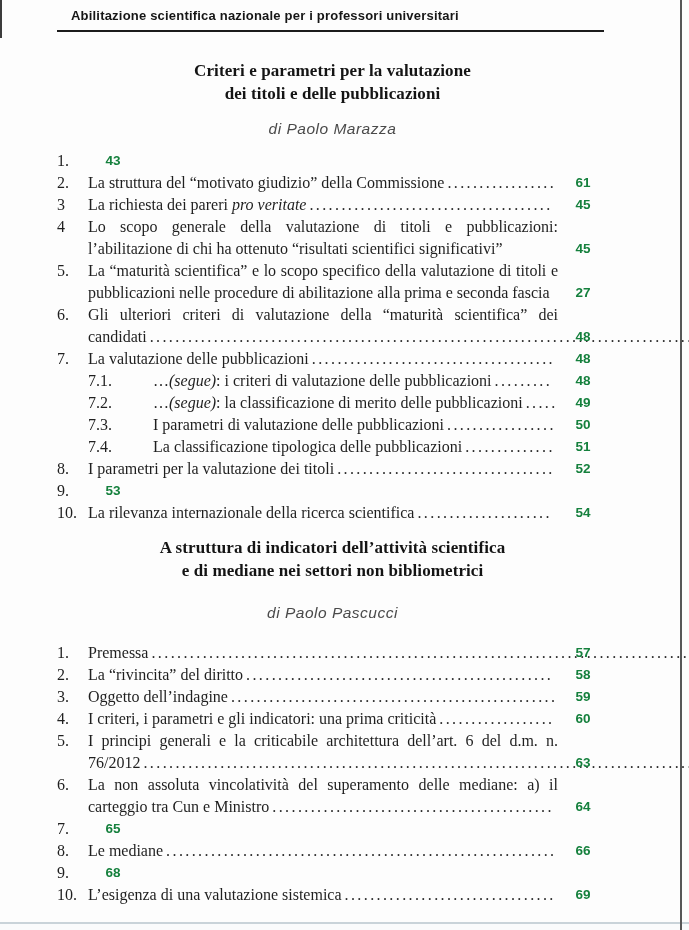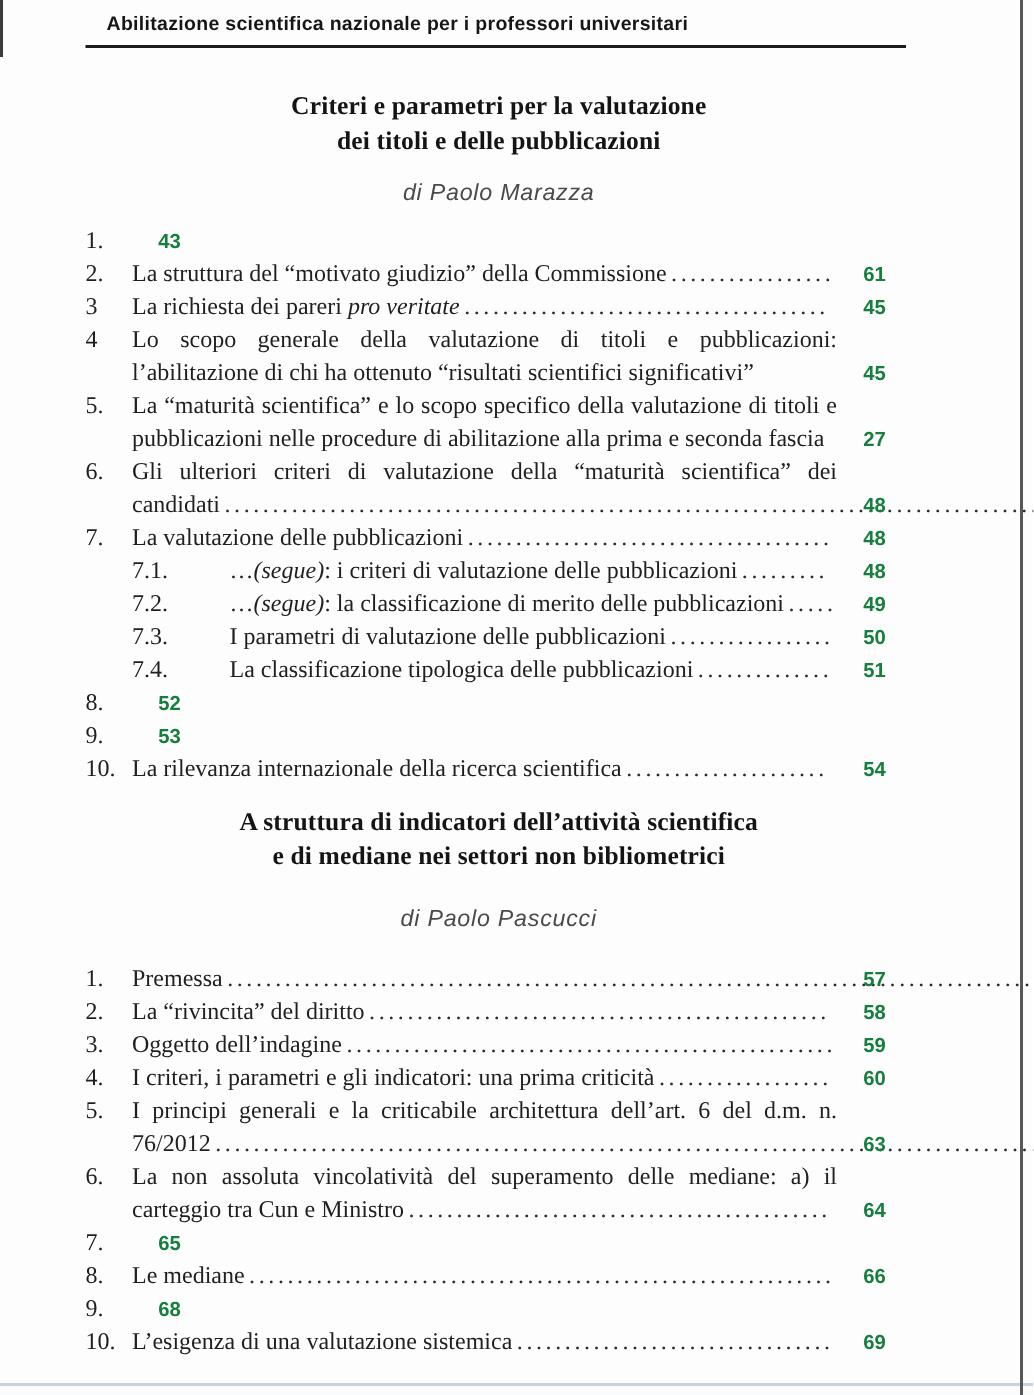--- a/index.html
+++ b/index.html
@@ -122,20 +122,21 @@
             <span class="toc-mid"><span class="toc-text">I parametri di valutazione delle pubblicazioni</span><span class="toc-dots">.................</span></span>
             <span class="toc-page">50</span>
           </div>
           <div class="toc-row sub">
             <span class="toc-num">7.4.</span>
             <span class="toc-mid"><span class="toc-text">La classificazione tipologica delle pubblicazioni</span><span class="toc-dots">..............</span></span>
             <span class="toc-page">51</span>
           </div>
           <div class="toc-row">
             <span class="toc-num">8.</span>
+            <span class="toc-mid"><span class="toc-text">I parametri per la valutazione dei titoli</span><span class="toc-dots">..................................</span></span>
             <span class="toc-page">52</span>
           </div>
           <div class="toc-row">
             <span class="toc-num">9.</span>
             <span class="toc-page">53</span>
           </div>
           <div class="toc-row">
             <span class="toc-num">10.</span>
             <span class="toc-mid"><span class="toc-text">La rilevanza internazionale della ricerca scientifica</span><span class="toc-dots">.....................</span></span>
             <span class="toc-page">54</span>

